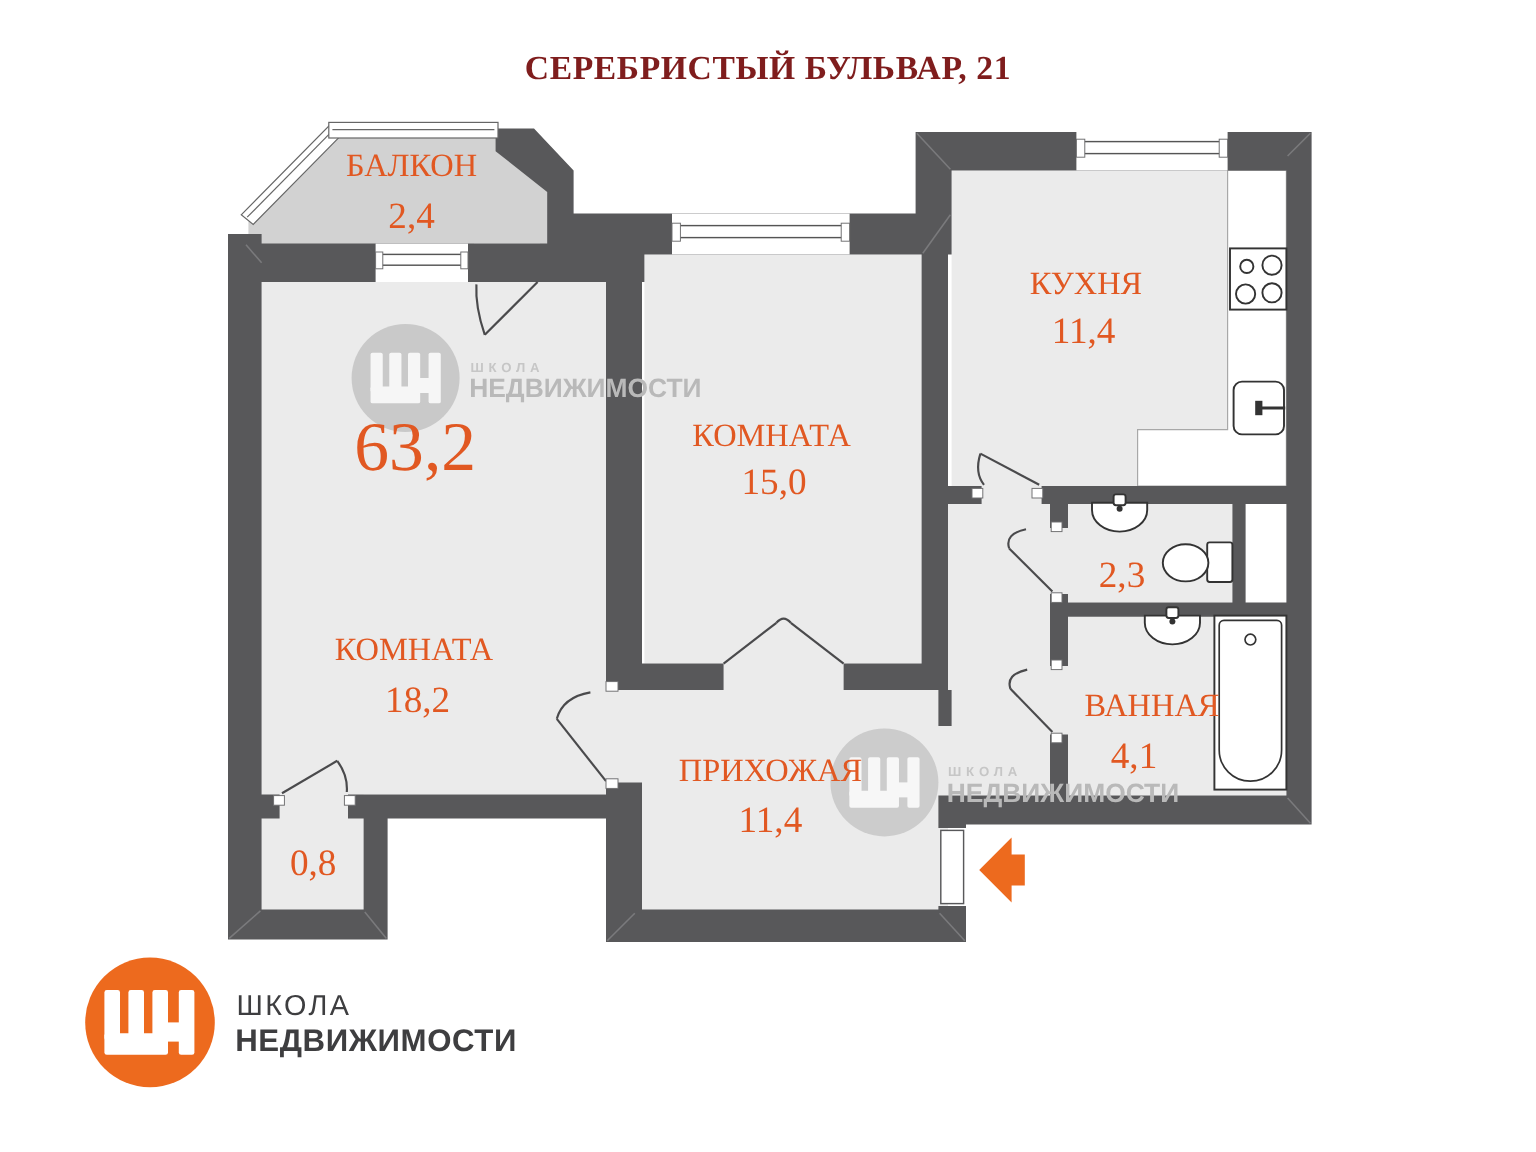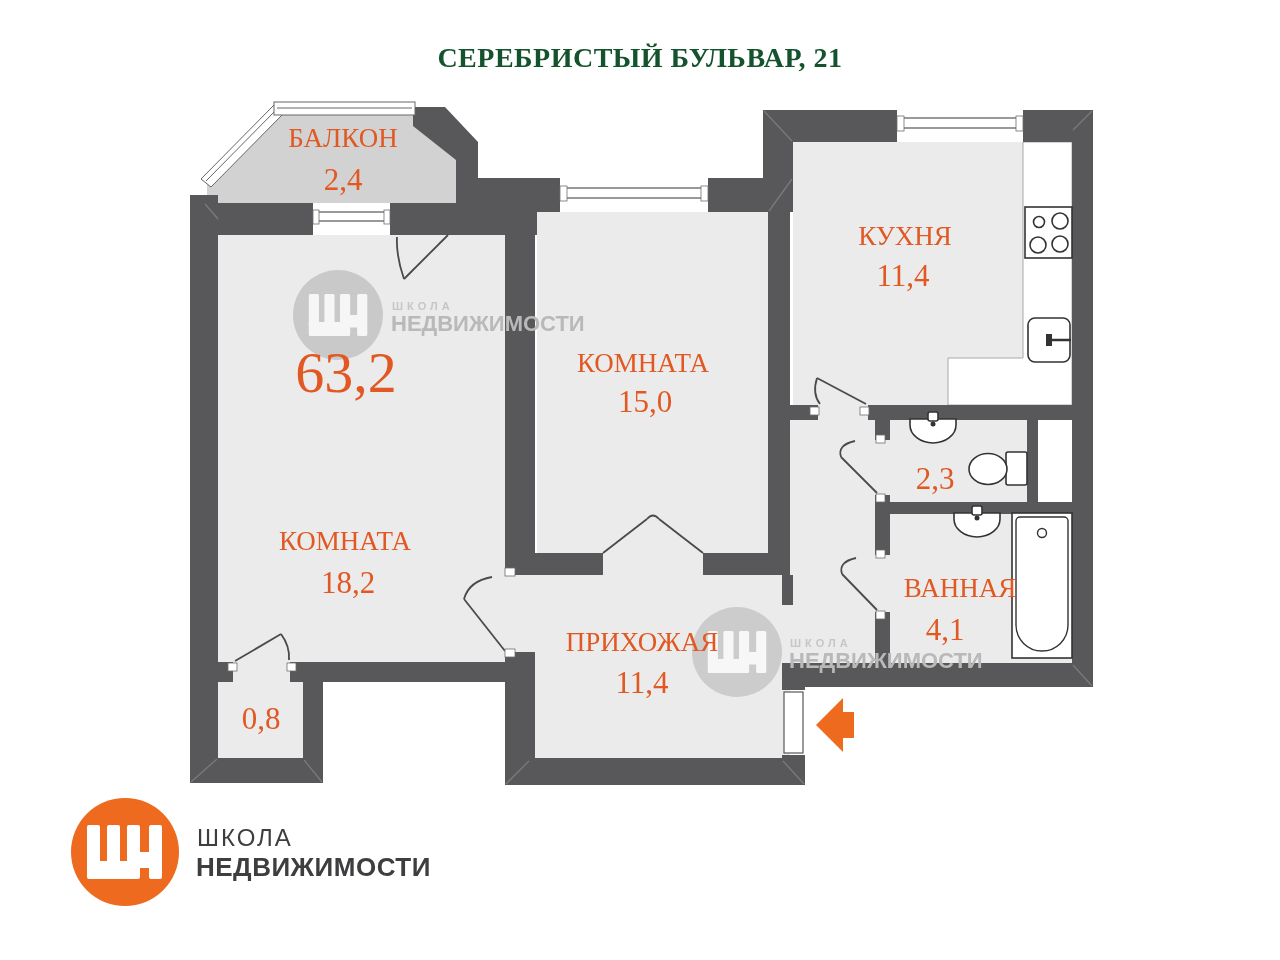--- a/index.html
+++ b/index.html
@@ -1,19 +1,19 @@
 <!DOCTYPE html>
 <html><head>
 <meta charset="utf-8">
 <style>
   html,body{margin:0;padding:0;background:#fff;}
   .page{position:relative;width:1280px;height:960px;background:#fff;overflow:hidden;
         font-family:"Liberation Serif","DejaVu Serif",serif;}
   .title{position:absolute;top:42px;left:0;right:0;text-align:center;
-         font-weight:bold;font-size:28px;color:#14532d;letter-spacing:.5px;}
+         font-weight:bold;font-size:28px;color:#7f1d1d;letter-spacing:.5px;}
   svg{position:absolute;left:0;top:0;}
   .room-name{fill:#E15822;font-size:27px;font-family:"Liberation Serif","DejaVu Serif",serif;}
   .room-area{fill:#E15822;font-size:31px;font-family:"Liberation Serif","DejaVu Serif",serif;}
   .total{fill:#E15822;font-size:58px;font-family:"Liberation Serif","DejaVu Serif",serif;}
   .wm-small{fill:#c6c6c6;font-size:11px;letter-spacing:4px;font-weight:bold;
             font-family:"Liberation Sans","DejaVu Sans",sans-serif;}
   .wm-big{fill:#b9b9b9;font-size:22px;font-weight:bold;
           font-family:"Liberation Sans","DejaVu Sans",sans-serif;}
   .logo-small{fill:#3E3E40;font-size:24px;letter-spacing:2px;
           font-family:"Liberation Sans","DejaVu Sans",sans-serif;}

